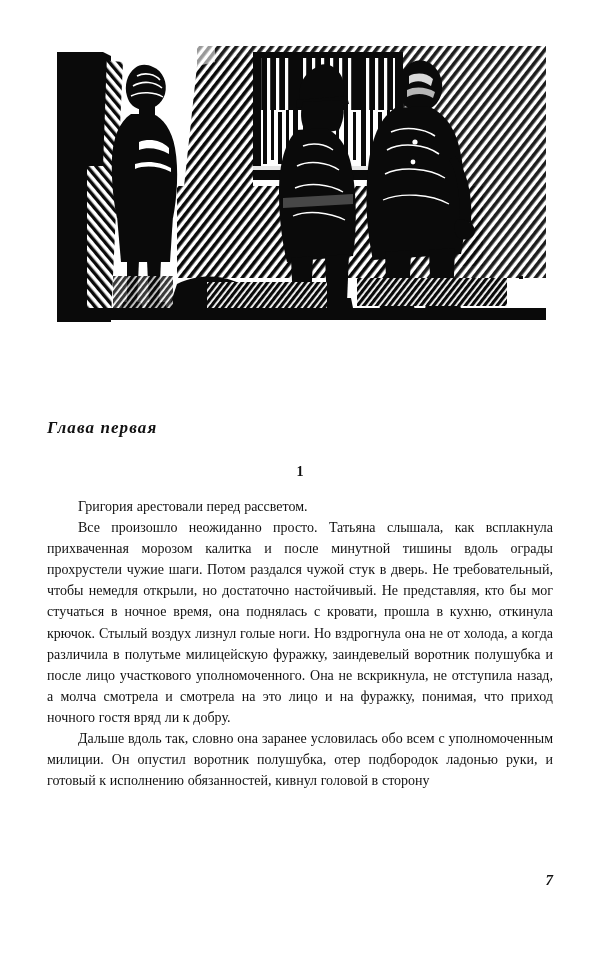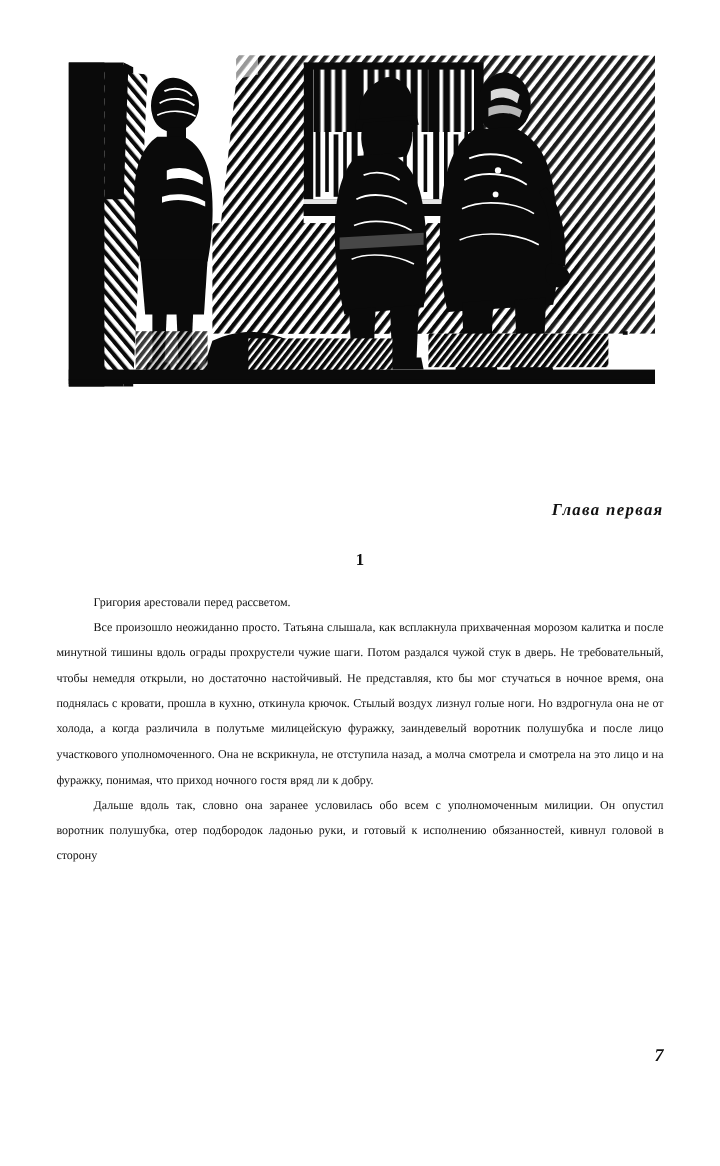--- a/index.html
+++ b/index.html
@@ -38,39 +38,39 @@
 
   
   .textblock {
     position: absolute;
     left: 47px;
     top: 408px;
     width: 506px;
   }
 
   .chapter-heading {
-    text-align: right;
+    text-align: left;
     font-style: italic;
     font-weight: bold;
-    font-size: 14px;
+    font-size: 17px;
     letter-spacing: 1.1px;
     margin: 0 0 26px 0;
     padding-top: 10px;
   }
 
   .section-number {
     text-align: center;
     font-weight: bold;
     font-size: 14px;
     margin: 0 0 16px 0;
   }
 
   p.body-para {
     margin: 0;
-    font-size: 10px;
+    font-size: 14px;
     line-height: 21.1px;
     text-align: justify;
     text-indent: 31px;
     hyphens: manual;
     word-spacing: 0.2px;
     font-family: Liberation Serif, serif;
   }
 
   .page-number {
     position: absolute;

